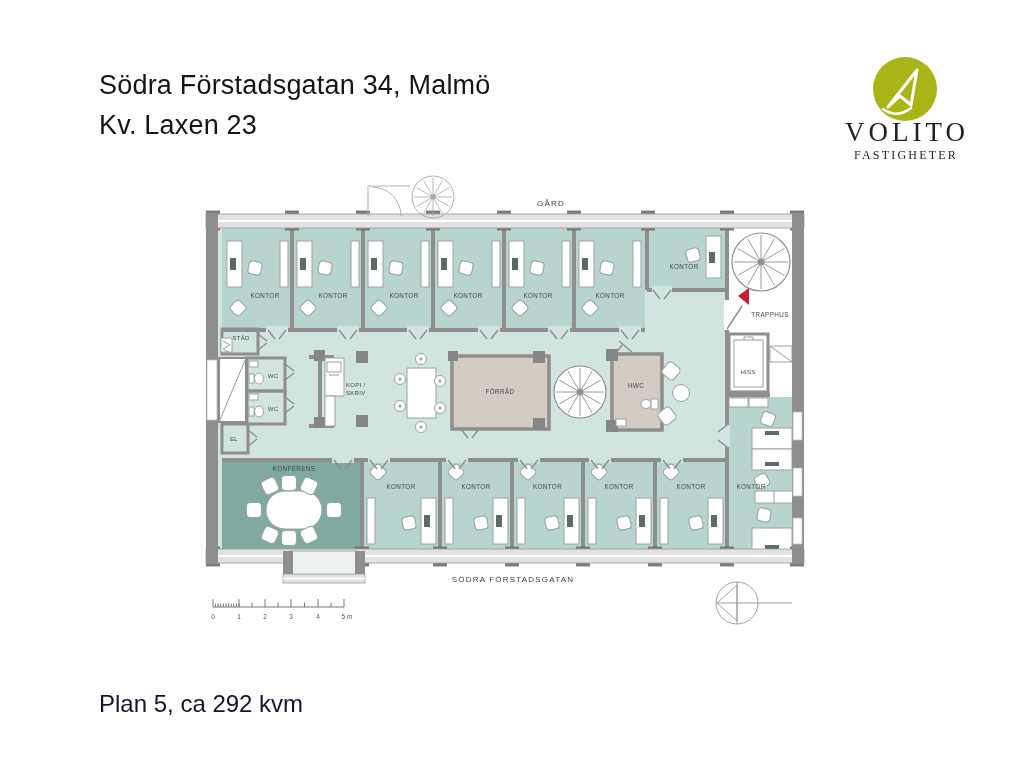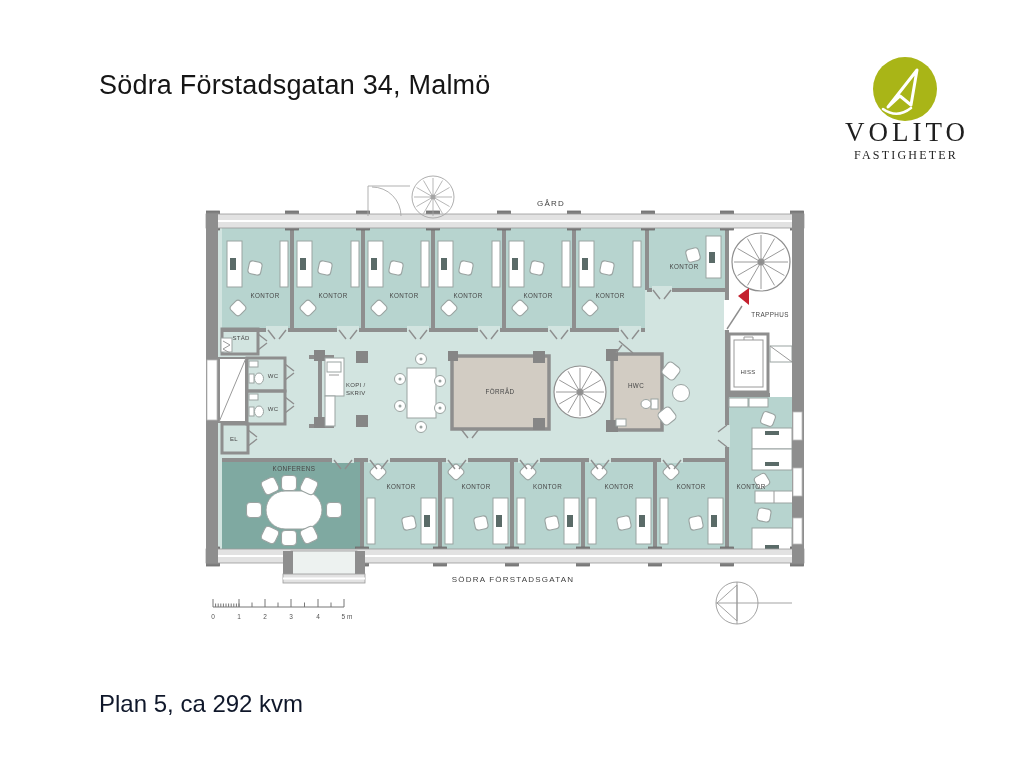--- a/index.html
+++ b/index.html
@@ -32,20 +32,21 @@
   .scale-num{font-size:6.5px;fill:#555;text-anchor:middle;}
   .logo-name{font-family:"Liberation Serif",serif;font-size:27px;fill:#1f1f1f;letter-spacing:4px;text-anchor:middle;}
   .logo-sub{font-family:"Liberation Serif",serif;font-size:12px;fill:#1f1f1f;letter-spacing:2.2px;text-anchor:middle;}
 </style>
 </head>
 <body>
 
 <div id="canvas">
 
   <div class="title-line" id="title1">Södra Förstadsgatan 34, Malmö</div>
+  <div class="title-line" id="title2">Kv. Laxen 23</div>
   <div id="plan-caption">Plan 5, ca 292 kvm</div>
 
   <svg style="position:absolute;left:840px;top:50px;" width="135" height="118" viewBox="840 50 135 118">
     <circle cx="905" cy="89" r="32" fill="#a9b517"></circle>
     <path d="M888 107 L917 70 L911 105 L900 96 Z" fill="none" stroke="#fff" stroke-width="3" stroke-linejoin="round"></path>
     <path d="M883 109 Q897 119 911 108" fill="none" stroke="#fff" stroke-width="2.6" stroke-linecap="round"></path>
     <text class="logo-name" x="907" y="141">VOLITO</text>
     <text class="logo-sub" x="906" y="159">FASTIGHETER</text>
   </svg>
 

